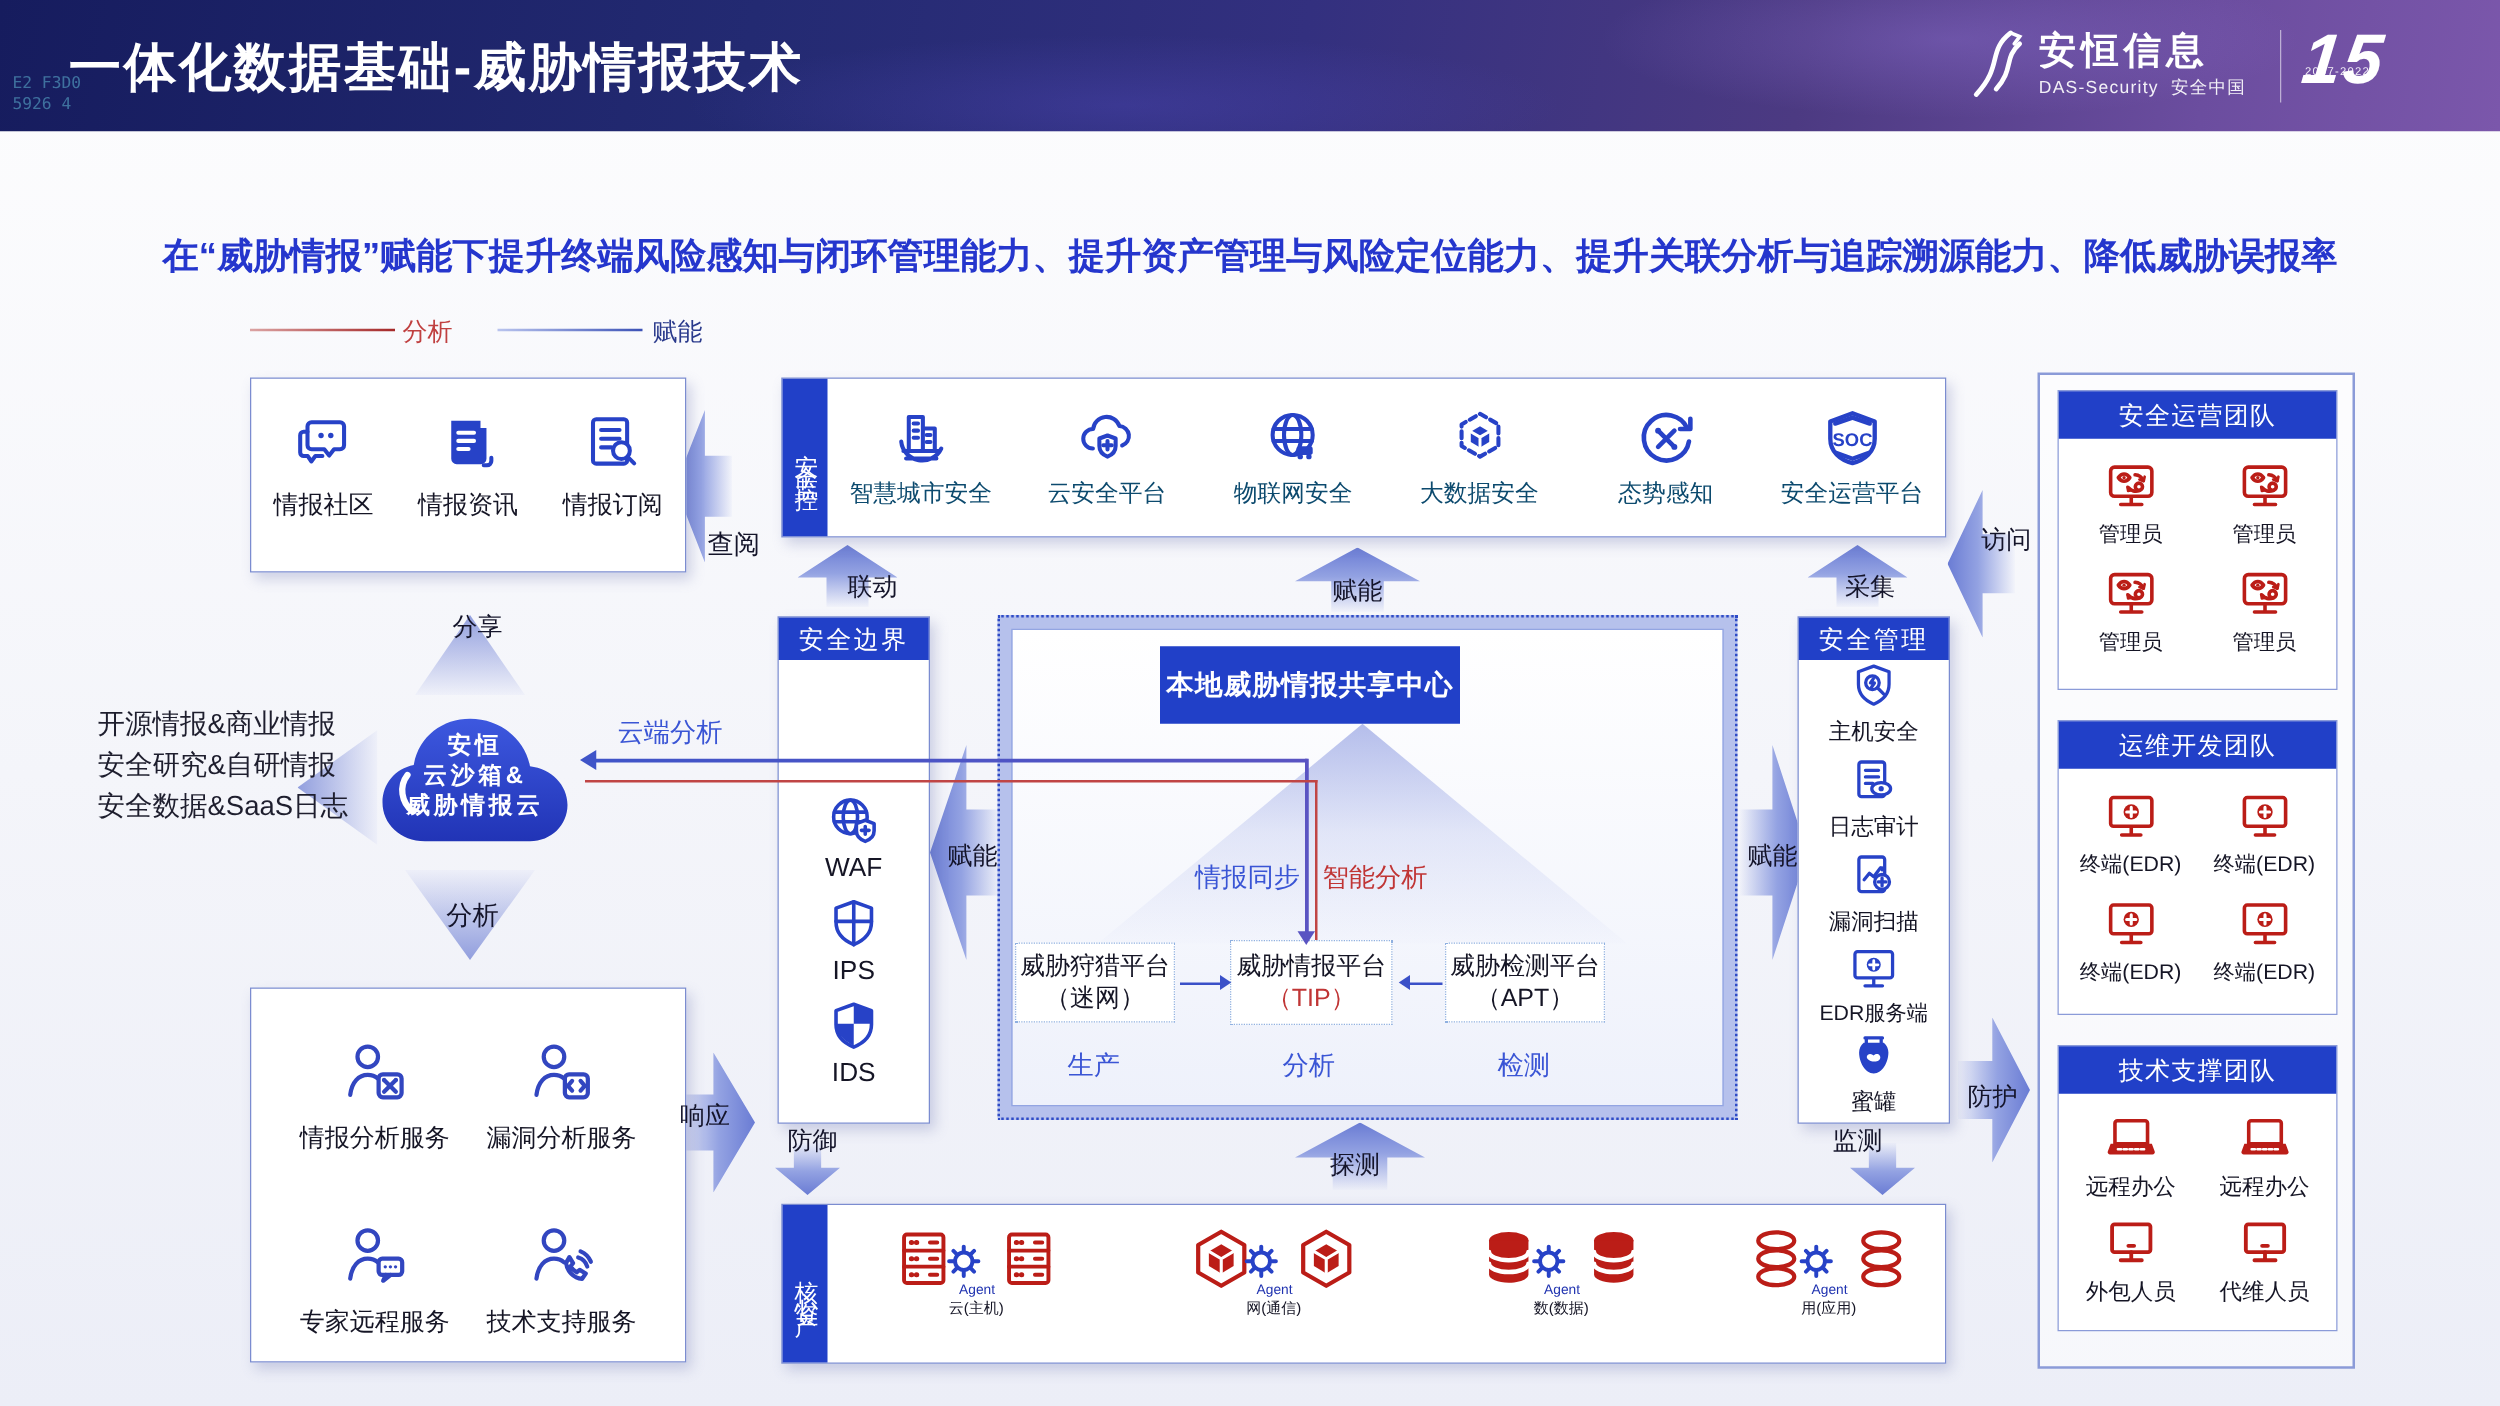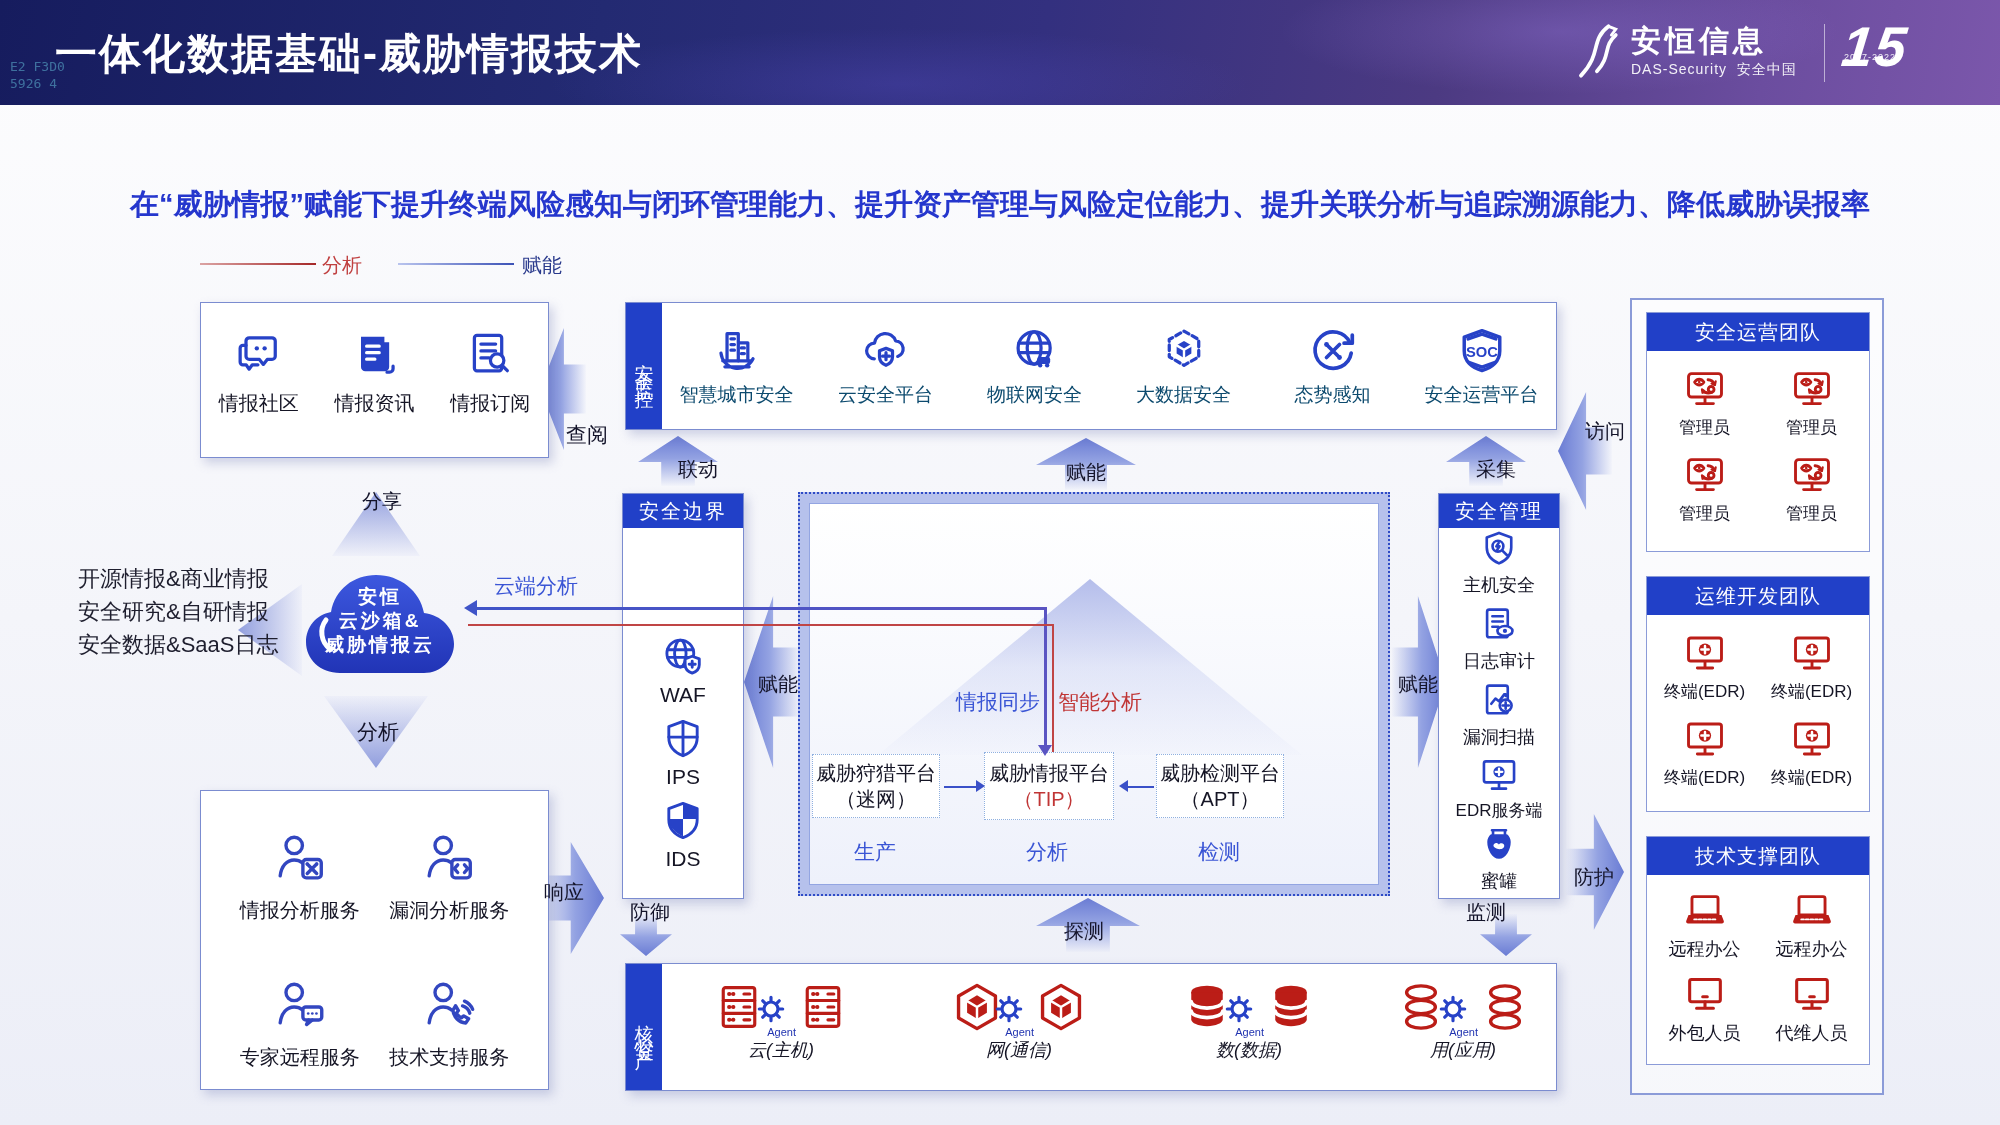--- a/index.html
+++ b/index.html
@@ -92,21 +92,21 @@
   .team-h{height:38px;background:#2140c8;color:#fff;display:flex;align-items:center;justify-content:center;font-size:20px;letter-spacing:1px;}
   .team-grid{display:grid;grid-template-columns:1fr 1fr;row-gap:13px;padding:15px 4px 0;}
   .member{display:flex;flex-direction:column;align-items:center;}
   .member .lbl{margin-top:4px;font-size:17px;color:#151525;}
   
   .agroup{position:absolute;top:16px;width:150px;display:flex;flex-direction:column;align-items:center;z-index:11;}
   .apair{display:flex;gap:30px;position:relative;}
   .aic1{position:relative;}
   .gear-ov{position:absolute;right:-24px;top:10px;width:38px;height:38px;color:#2742c7;z-index:2;}
   .agent{position:absolute;right:-30px;top:46px;font-size:11px;color:#2033b0;z-index:2;}
-  .agroup .lbl{margin-top:4px;font-size:18px;color:#151525;font-style:italic;}
+  .agroup .lbl{margin-top:4px;font-size:12px;color:#151525;}
 </style>
 </head>
 <body>
 
 <svg width="0" height="0" style="position:absolute" xmlns="http://www.w3.org/2000/svg" xmlns:xlink="http://www.w3.org/1999/xlink" aria-hidden="true">
 <defs>
 <linearGradient id="cg" x1="0" y1="0" x2="0" y2="1">
   <stop offset="0" stop-color="#3d58df"></stop>
         <stop offset="1" stop-color="#2134b6"></stop>
 </linearGradient>
@@ -465,20 +465,21 @@
           <use href="#s-ids" xlink:href="#s-ids"></use>
         </svg>
       <span class="lbl" style="font-size:21px">IDS</span>
       </div>
   </div>
 
   <div class="centerp">
       <div class="centerp-inner"></div>
     </div>
   <div class="beam"></div>
+  <div class="hub">本地威胁情报共享中心</div>
 
   <div class="flow blue-t" style="left:956px;top:688px;font-size:21px;">情报同步</div>
   <div class="flow red-t" style="left:1058px;top:688px;font-size:21px;">智能分析</div>
 
   <div class="plat" style="left:812px;top:754px;width:128px;height:64px;">
     <span>威胁狩猎平台</span>
     <span>（迷网）</span>
   </div>
   <div class="plat" style="left:984px;top:752px;width:130px;height:68px;">
     <span>威胁情报平台</span>

